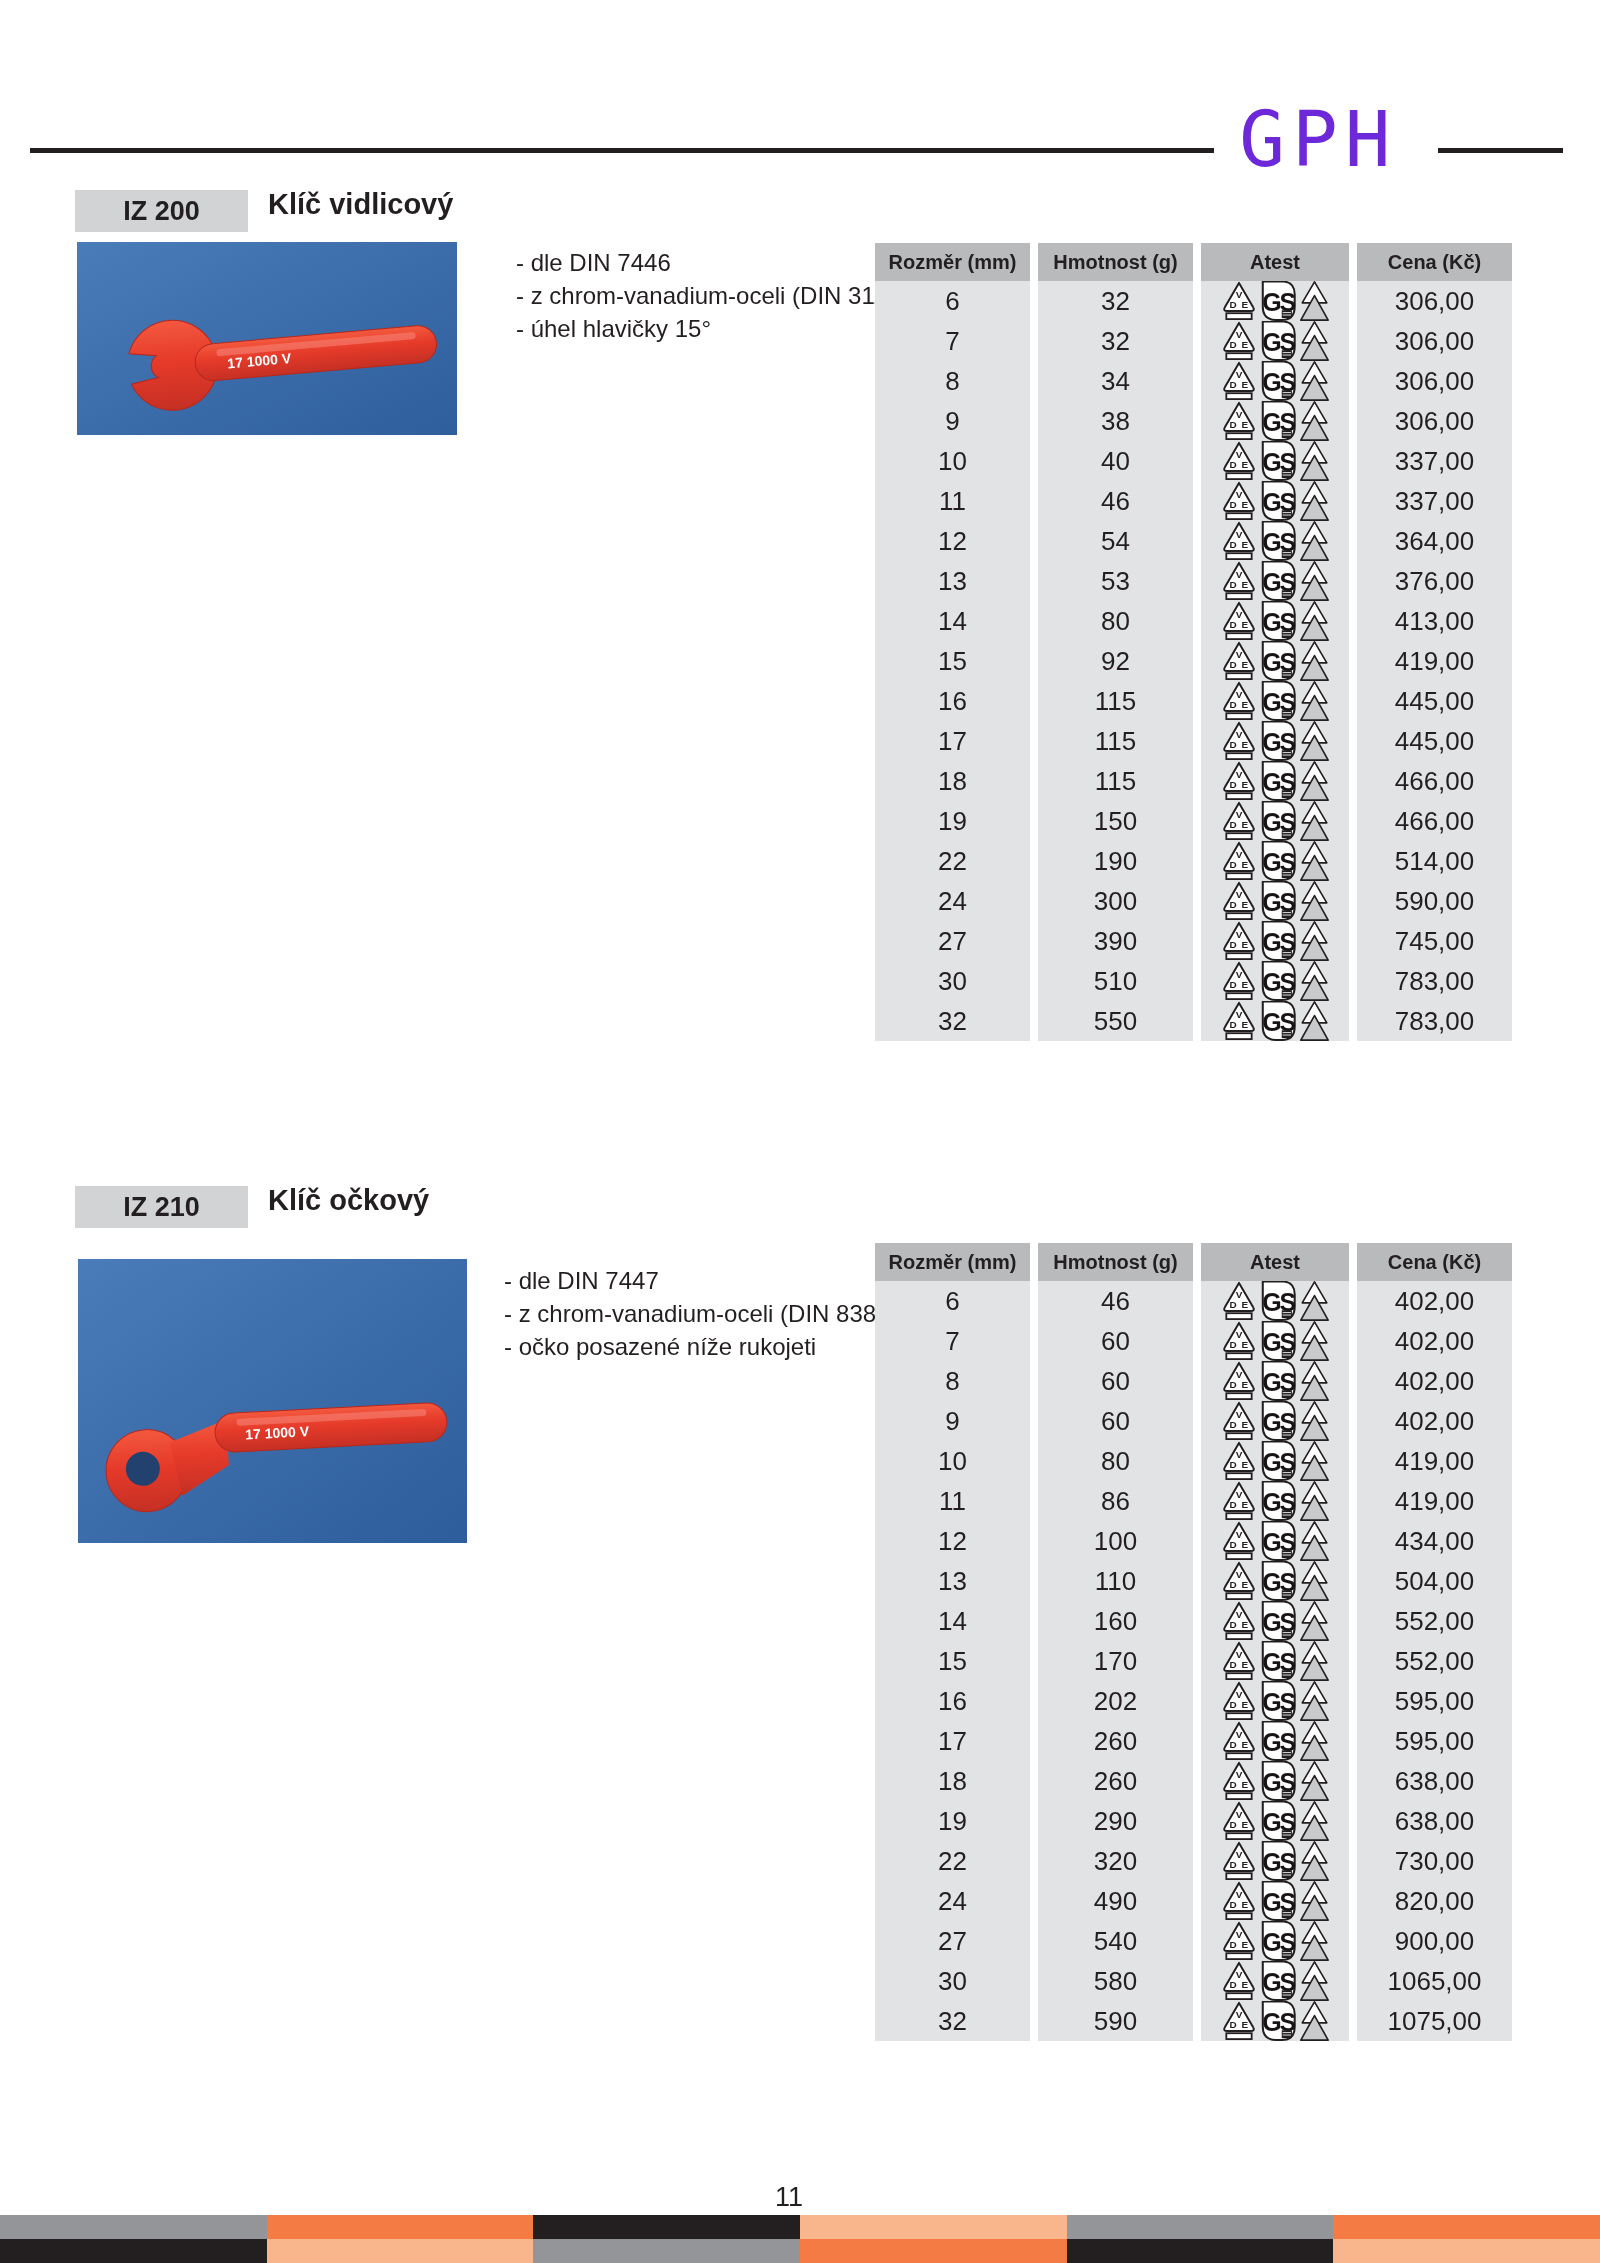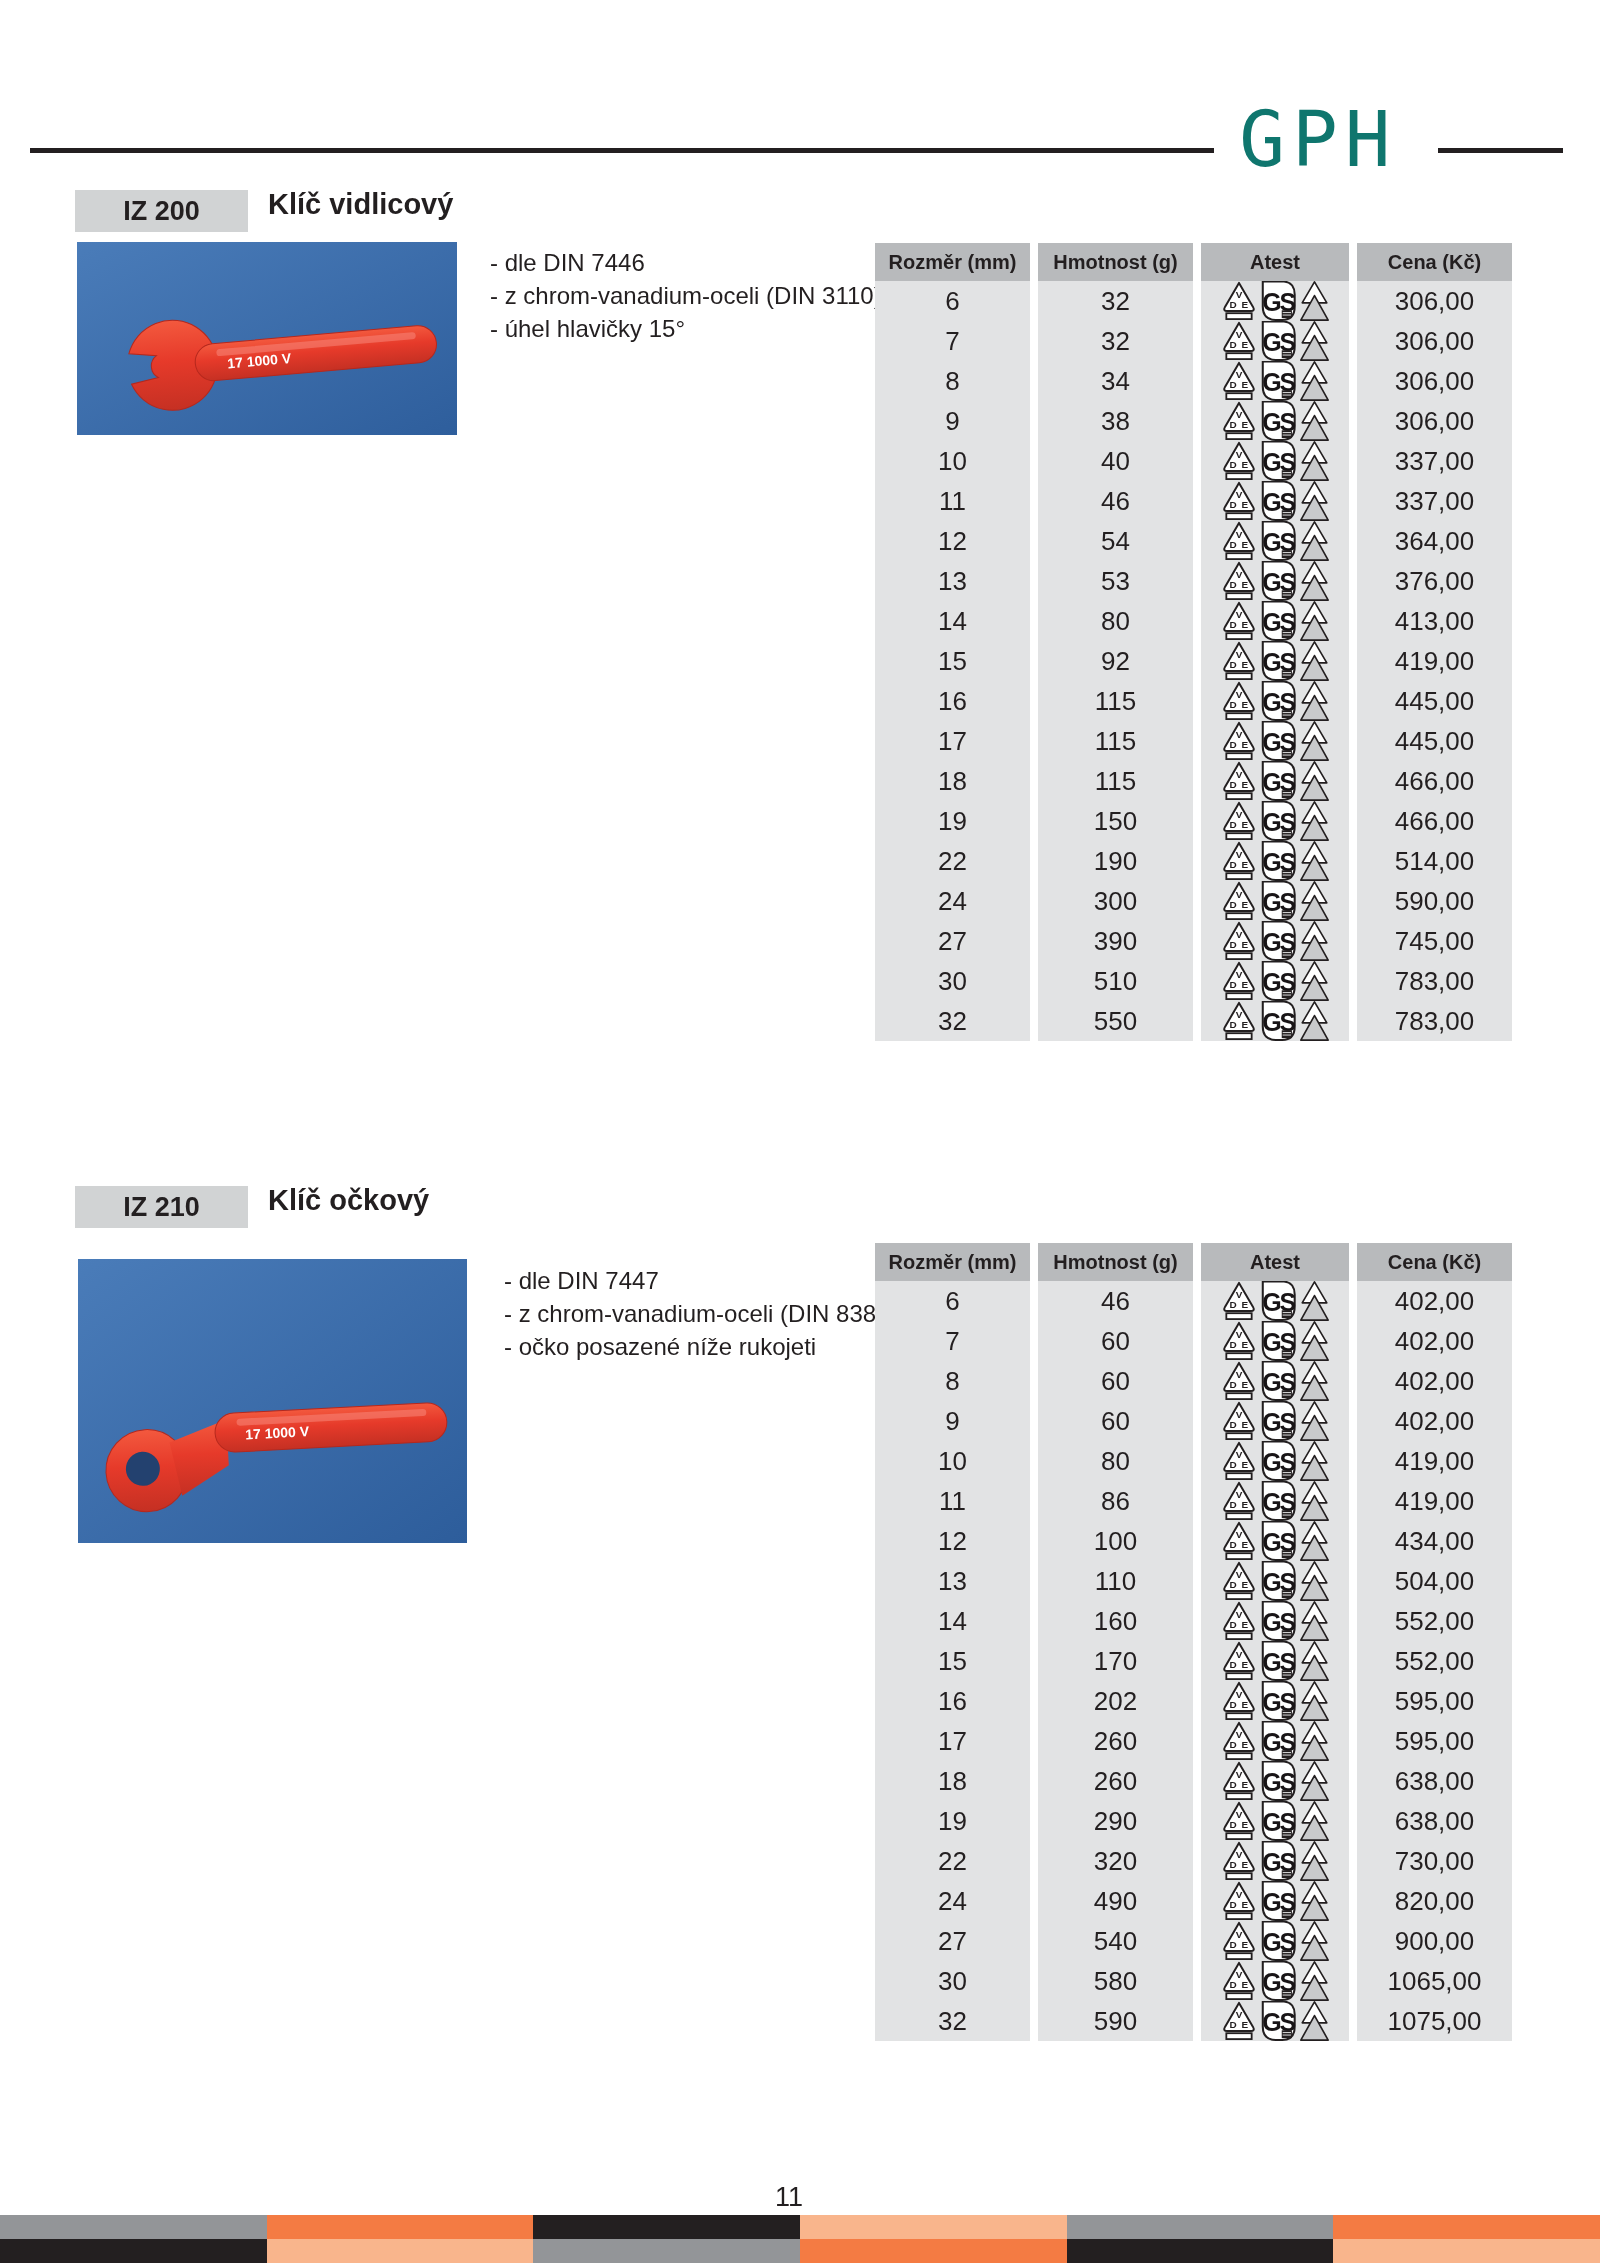--- a/index.html
+++ b/index.html
@@ -9,21 +9,21 @@
   }
   .page{position:absolute;inset:0;}
 
   
   .rule{position:absolute;height:5px;background:#231f20;}
   .rule-left{left:30px;top:148px;width:1184px;}
   .rule-right{left:1438px;top:148px;width:125px;}
   .brand{
     position:absolute;left:1226px;top:100px;width:185px;text-align:center;
     font-family:"DejaVu Sans Mono", monospace;font-size:76px;line-height:80px;
-    color:#0f766e;letter-spacing:7px;font-weight:normal;
+    color:#6d28d9;letter-spacing:7px;font-weight:normal;
   }
 
   
   section.product{position:absolute;left:0;width:1600px;}
   .code-box{
     position:absolute;left:75px;top:2px;width:173px;height:42px;background:#d1d3d4;
     text-align:center;line-height:42px;font-size:27px;font-weight:bold;
   }
   .ptitle{position:absolute;left:268px;top:0;font-size:29px;font-weight:bold;}
   .photo{position:absolute;box-shadow:0 0 0 1px #9fb6d2 inset;}
@@ -79,21 +79,21 @@
         <rect width="380" height="193" fill="url(#bg1)"></rect>
         <g transform="rotate(-5 190 115)">
           <path d="M52.7,99.7 A45,45 0 1 1 52.7,130.3 L80,126 A13,13 0 0 1 80,104 Z" fill="url(#red1)" stroke="#b5281d" stroke-width="1"></path>
           <rect x="118" y="97" width="242" height="37" rx="18.5" fill="url(#red1)" stroke="#b5281d" stroke-width="1"></rect>
           <rect x="140" y="103" width="200" height="7" rx="3.5" fill="#f8867a" opacity="0.55"></rect>
           <text x="150" y="123" font-size="14" font-weight="bold" fill="#ffffff">17   1000 V</text>
         </g>
       </svg>
     </div>
 
-    <div class="bullets" style="left:490px;top:58px;">
+    <div class="bullets" style="left:516px;top:58px;">
         <div class="bullet-line">- dle DIN 7446</div>
         <div class="bullet-line">- z chrom-vanadium-oceli (DIN 3110)</div>
         <div class="bullet-line">- úhel hlavičky 15°</div>
       </div>
     <div class="ptable" style="top:55px;">
         <div class="trow thead">
           <div class="cell">Rozměr (mm)</div>
           <div class="cell">Hmotnost (g)</div>
           <div class="cell">Atest</div>
           <div class="cell">Cena (Kč)</div>

